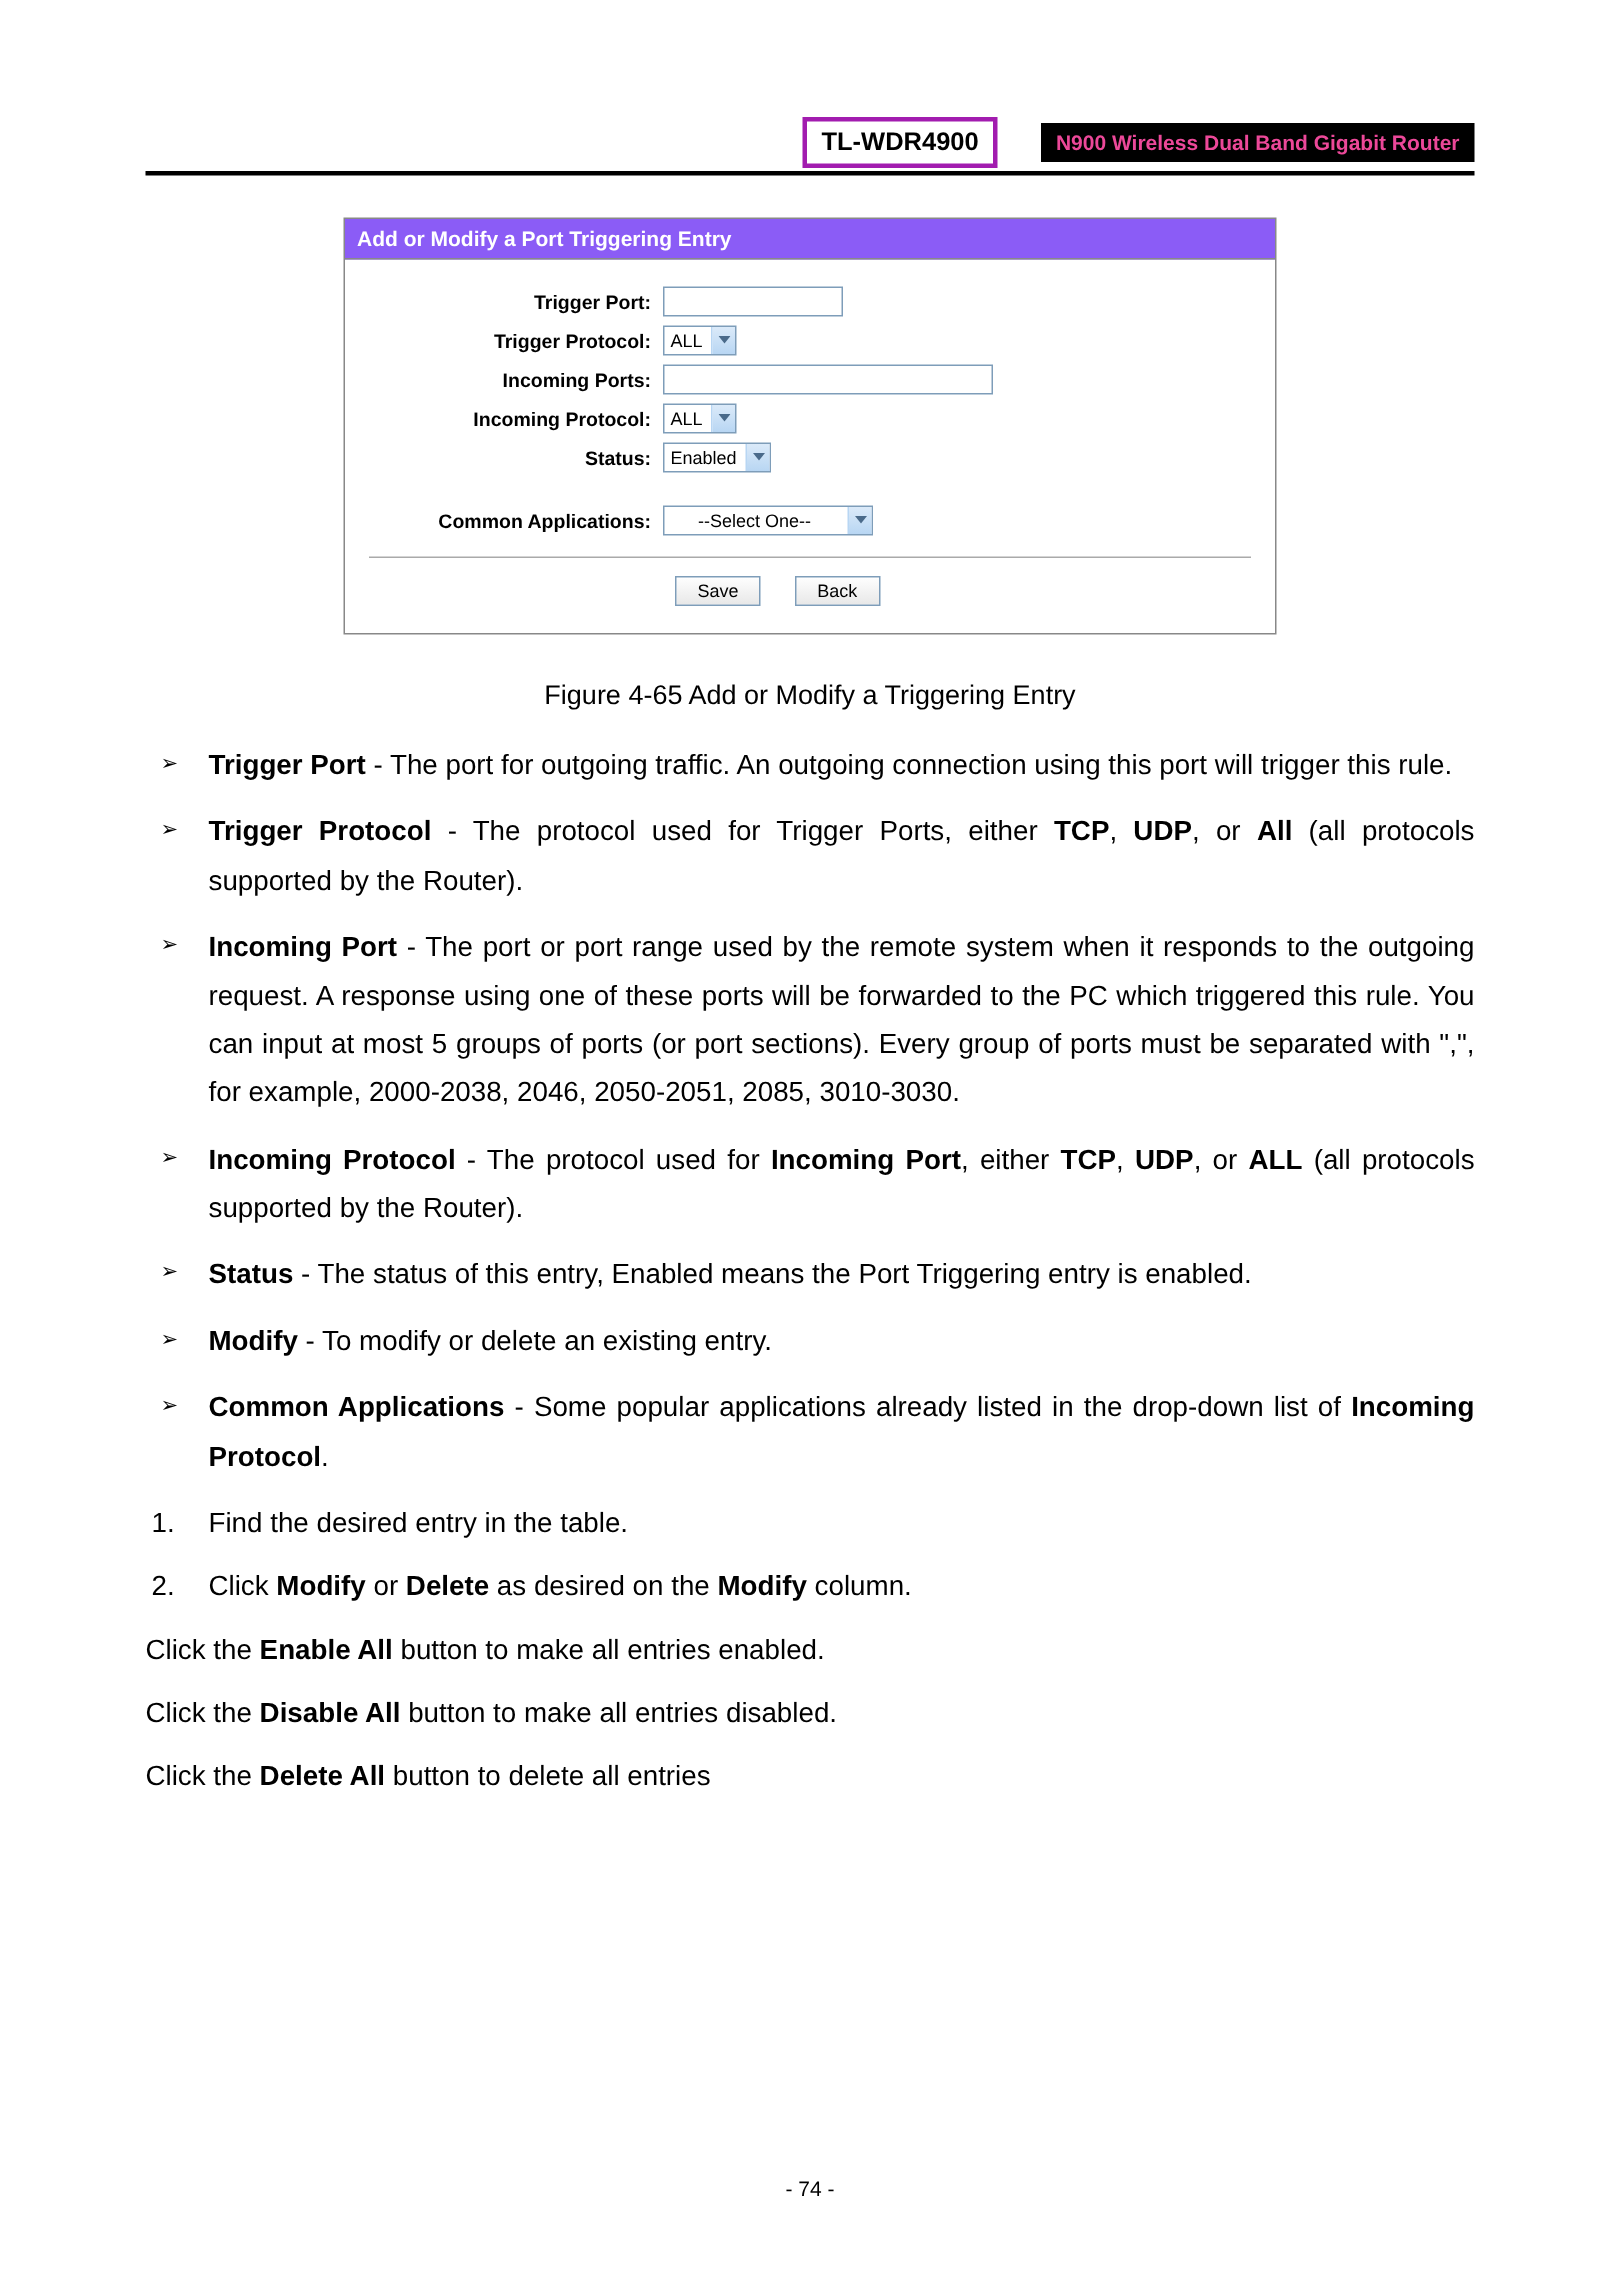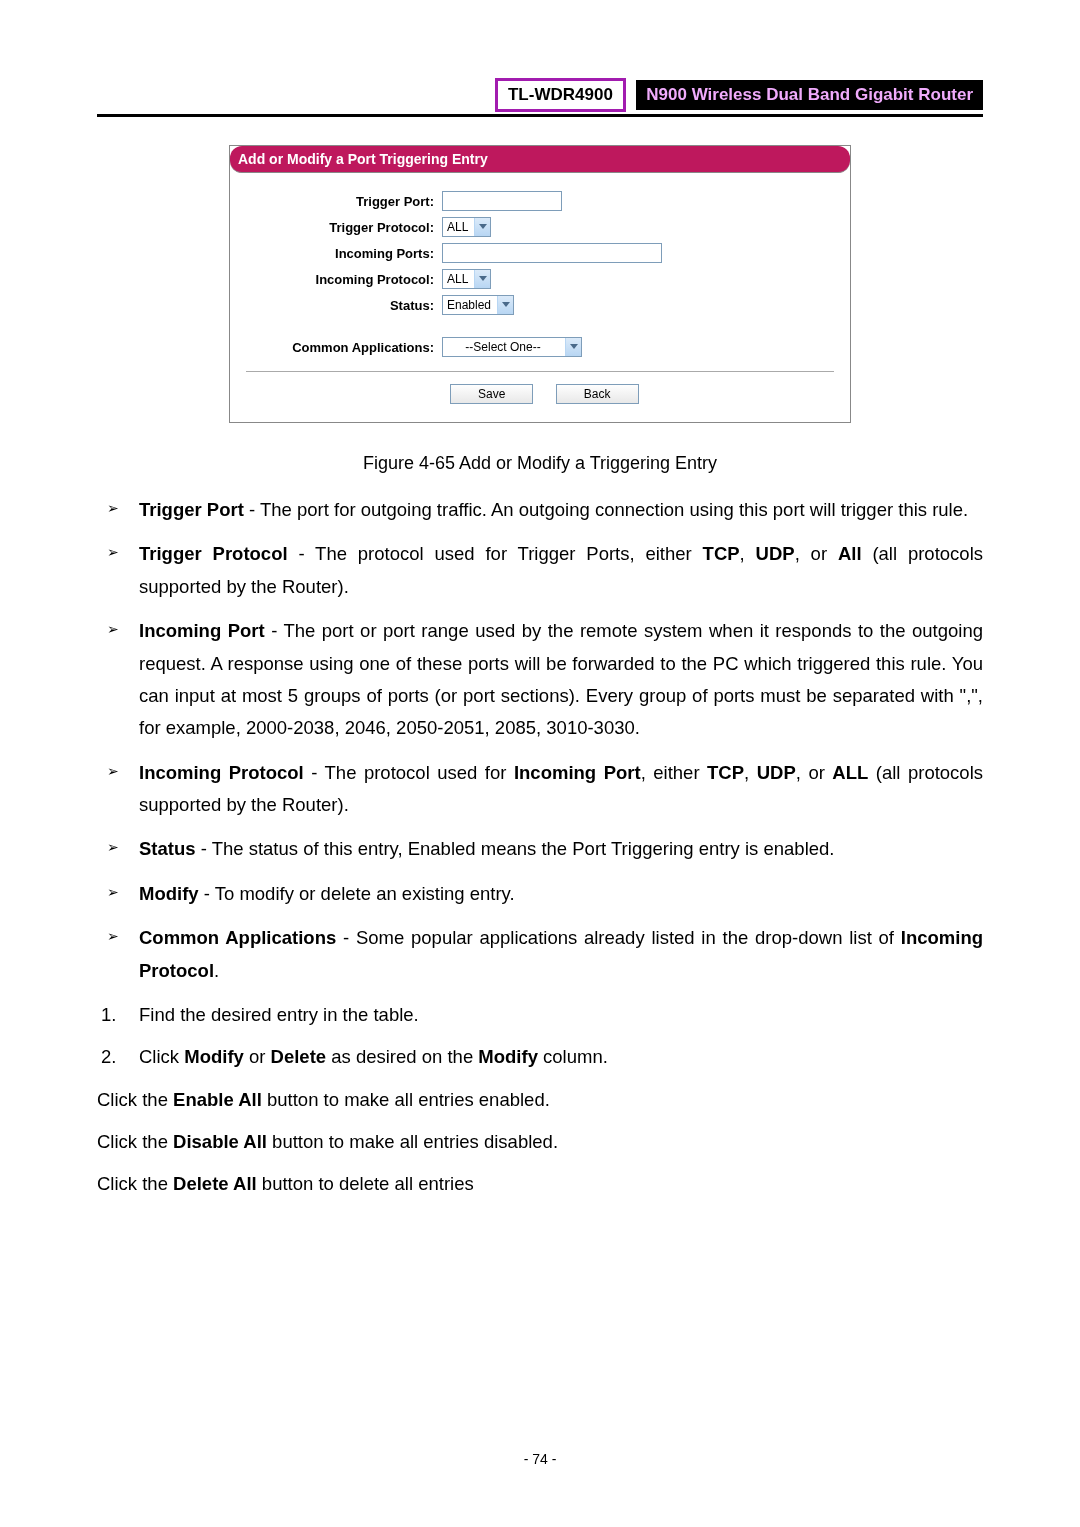--- a/index.html
+++ b/index.html
@@ -21,40 +21,39 @@
       display: inline-block;
       border: 3px solid #a21caf;
       padding: 4px 10px;
       font-weight: bold;
       font-size: 17px;
       vertical-align: middle;
     }
     .title-box {
       display: inline-block;
       background: #000;
-      color: #f0abfc;
+      color: #ec4899;
       padding: 5px 10px;
       font-weight: bold;
-      font-size: 17px;
+      font-size: 14px;
       vertical-align: middle;
-      margin-left: 6px;
+      margin-left: 24px;
     }
     .panel-wrap {
       width: 622px;
       margin: 0 auto 20px;
       border: 1px solid #888;
     }
     .panel-header {
-      background: #be185d;
+      background: #8b5cf6;
       color: #fff;
       font-weight: bold;
       font-size: 14px;
       padding: 5px 8px;
       border-bottom: 1px solid #888;
-      border-radius: 12px;
     }
     .panel-body {
       padding: 18px 16px 12px;
     }
     .field-row {
       display: flex;
       align-items: center;
       margin-bottom: 6px;
       font-size: 13px;
     }
@@ -96,21 +95,21 @@
       margin: 14px 0 0;
     }
     .btn-row {
       text-align: left;
       padding: 12px 0 6px 204px;
     }
     .ui-btn {
       border: 1px solid #7e9db9;
       background: linear-gradient(#fefefe, #e8e8e8);
       font-size: 12px;
-      padding: 2px 27px;
+      padding: 2px 14px;
       margin-right: 18px;
       cursor: pointer;
     }
     .caption {
       text-align: center;
       font-size: 18px;
       margin: 30px 0 20px;
     }
     .content {
       font-size: 18.5px;

